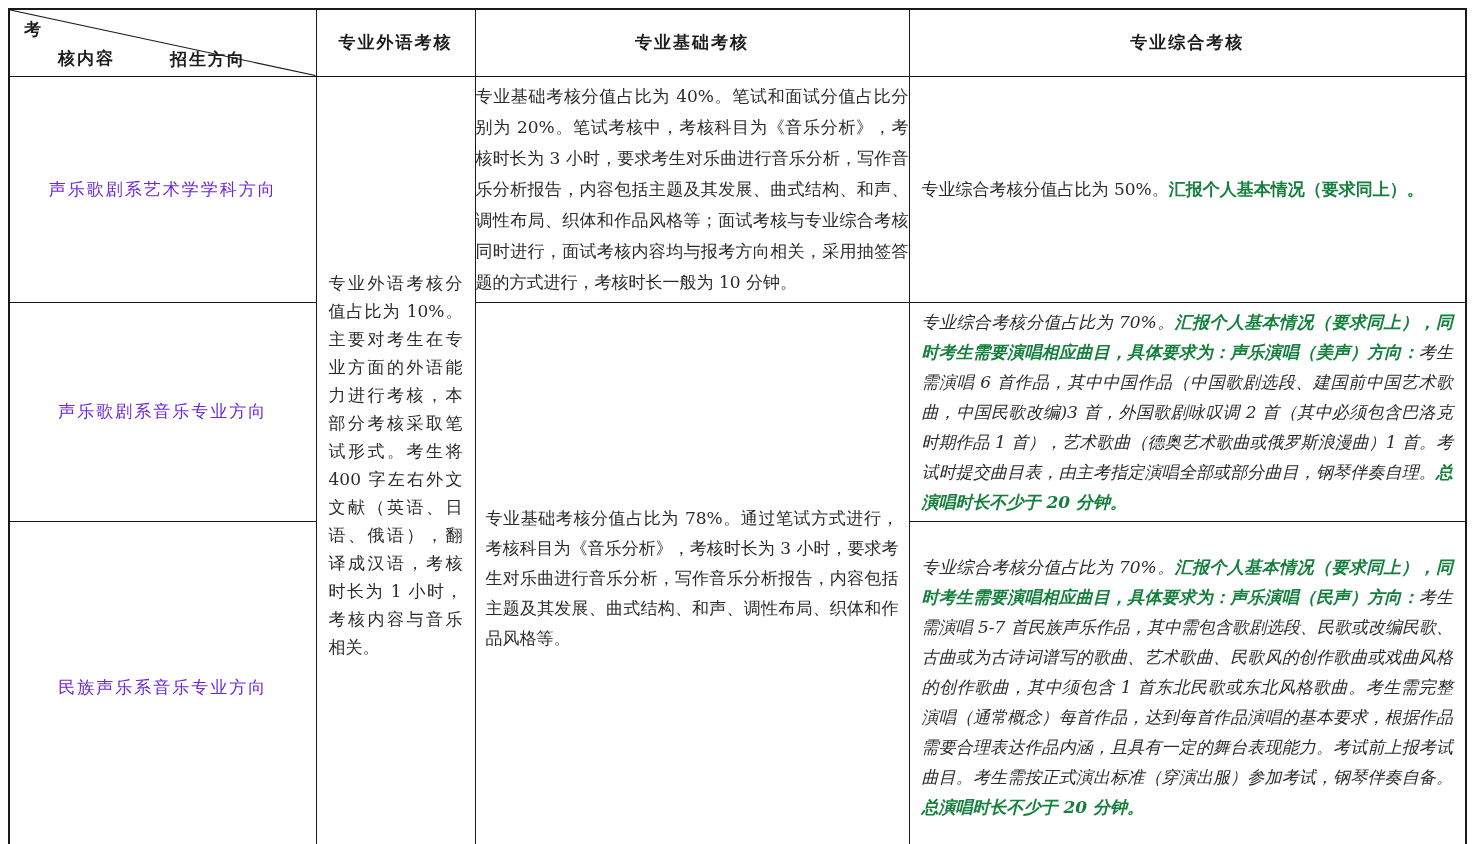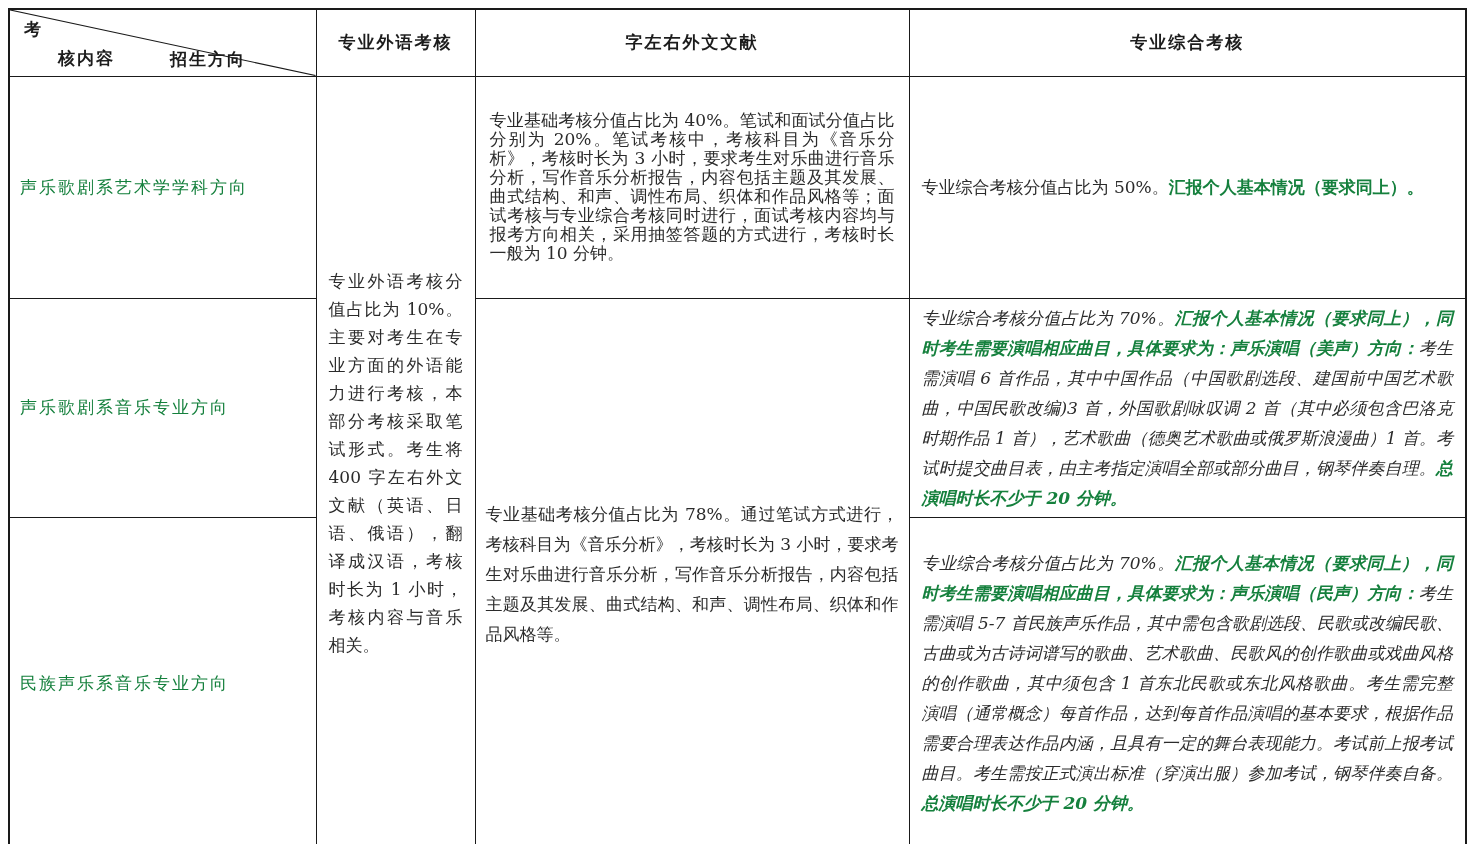--- a/index.html
+++ b/index.html
@@ -47,33 +47,33 @@
     white-space:nowrap;
   }
   .c-kao{left:14px;top:8px;}
   .c-zsfx{left:160px;top:10px;margin-top:28px;}
   .c-hnr{left:48px;top:37px;}
   
   tr.r1{height:222px;}
   tr.r2{height:204px;}
   tr.r3{height:333px;}
   td.label{
-    text-align:left;
+    text-align:center;
     font-size:17px;
     letter-spacing:2px;
-    color:#15803d;
+    color:#6d28d9;
   }
   td.body{
     font-size:17px;
     line-height:30px;
     text-align:justify;
     text-justify:inter-ideograph;
     color:#2b2b2b;
   }
-  td.cell-basic1{line-height:19px;padding:4px 14px;}
+  td.cell-basic1{line-height:31px;padding:4px 0;}
   td.cell-foreign{line-height:28px;padding:4px 12px;}
   td.cell-comp1{padding:4px 12px;}
   td.cell-comp2,td.cell-comp3{padding:4px 12px;font-style:italic;}
   .b{font-weight:bold;color:#15803d;}
 </style>
 </head>
 <body>
 
 <div class="page">
   <table class="grid">
@@ -89,21 +89,21 @@
           <div class="corner-wrap">
             <svg viewBox="0 0 307 67" preserveAspectRatio="none">
               <line x1="0" y1="0" x2="307" y2="67" stroke="#1a1a1a" stroke-width="1.2"></line>
             </svg>
             <span class="corner-txt c-kao">考</span>
             <span class="corner-txt c-zsfx">招生方向</span>
             <span class="corner-txt c-hnr">核内容</span>
           </div>
         </td>
         <td class="head">专业外语考核</td>
-        <td class="head">字左右外文文献</td>
+        <td class="head">专业基础考核</td>
         <td class="head">专业综合考核</td>
       </tr>
 
       <tr class="r1">
         <td class="label">声乐歌剧系艺术学学科方向</td>
         <td class="body cell-foreign" rowspan="3"><span>专业外语考核分值占比为 10%。主要对考生在专业方面的外语能力进行考核，本部分考核采取笔试形式。考生将 400 字左右外文文献（英语、日语、俄语），翻译成汉语，考核时长为 1 小时，考核内容与音乐相关。</span></td>
         <td class="body cell-basic1"><span>专业基础考核分值占比为 40%。笔试和面试分值占比分别为 20%。笔试考核中，考核科目为《音乐分析》，考核时长为 3 小时，要求考生对乐曲进行音乐分析，写作音乐分析报告，内容包括主题及其发展、曲式结构、和声、调性布局、织体和作品风格等；面试考核与专业综合考核同时进行，面试考核内容均与报考方向相关，采用抽签答题的方式进行，考核时长一般为 10 分钟。</span></td>
         <td class="body cell-comp1"><span>专业综合考核分值占比为 50%。</span><span class="b">汇报个人基本情况（要求同上）。</span></td>
       </tr>
 

